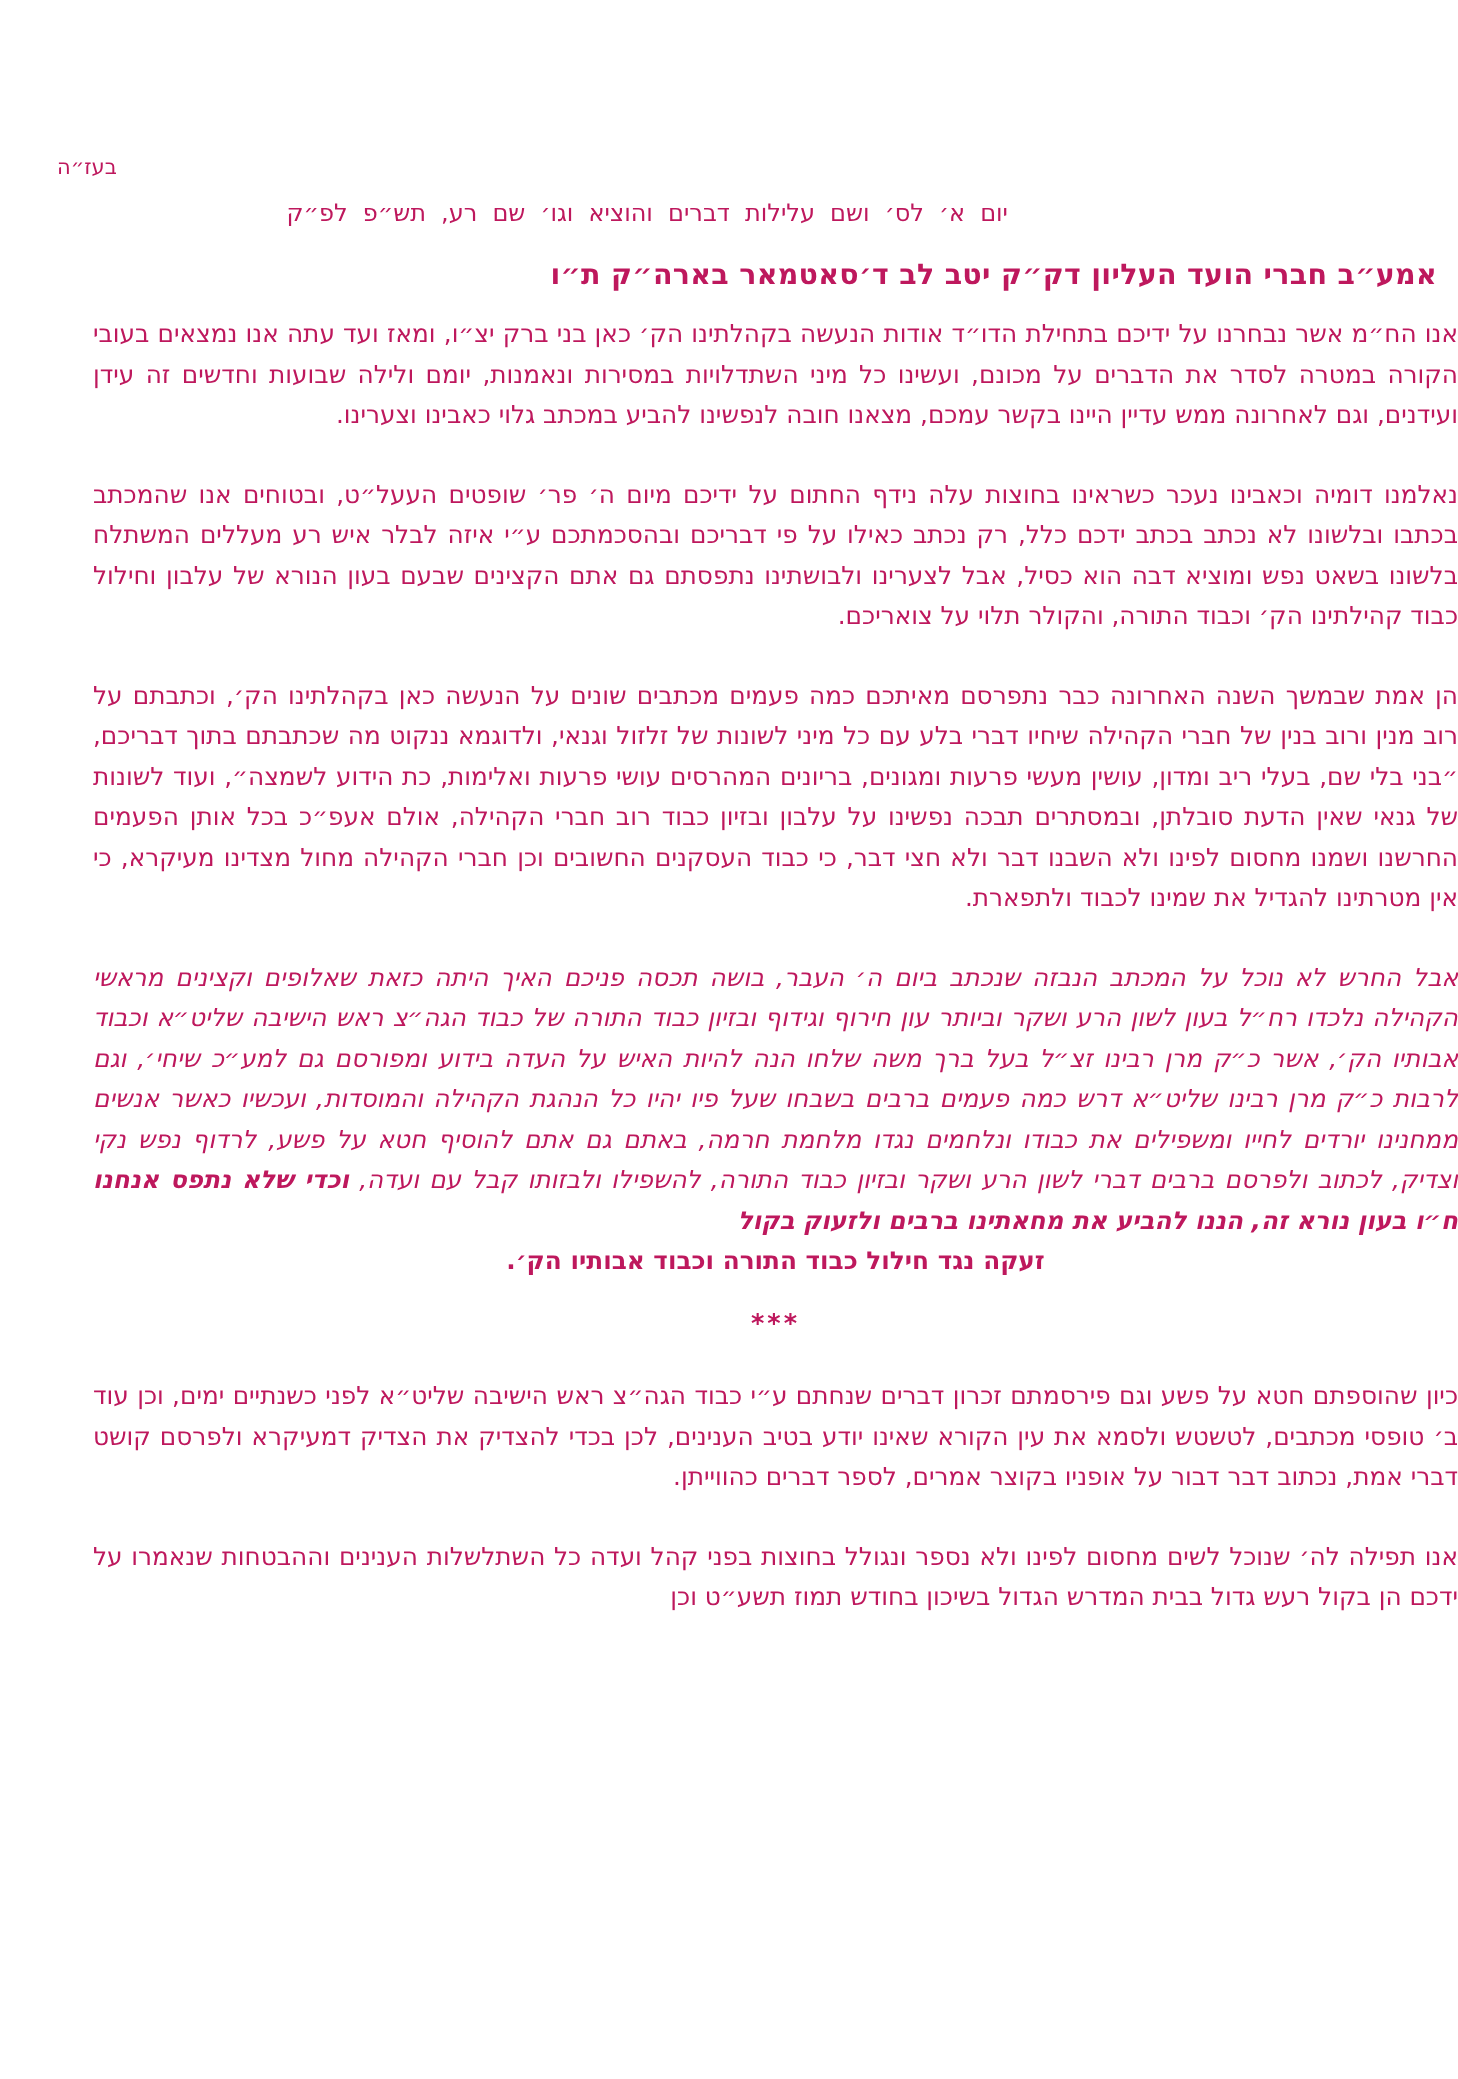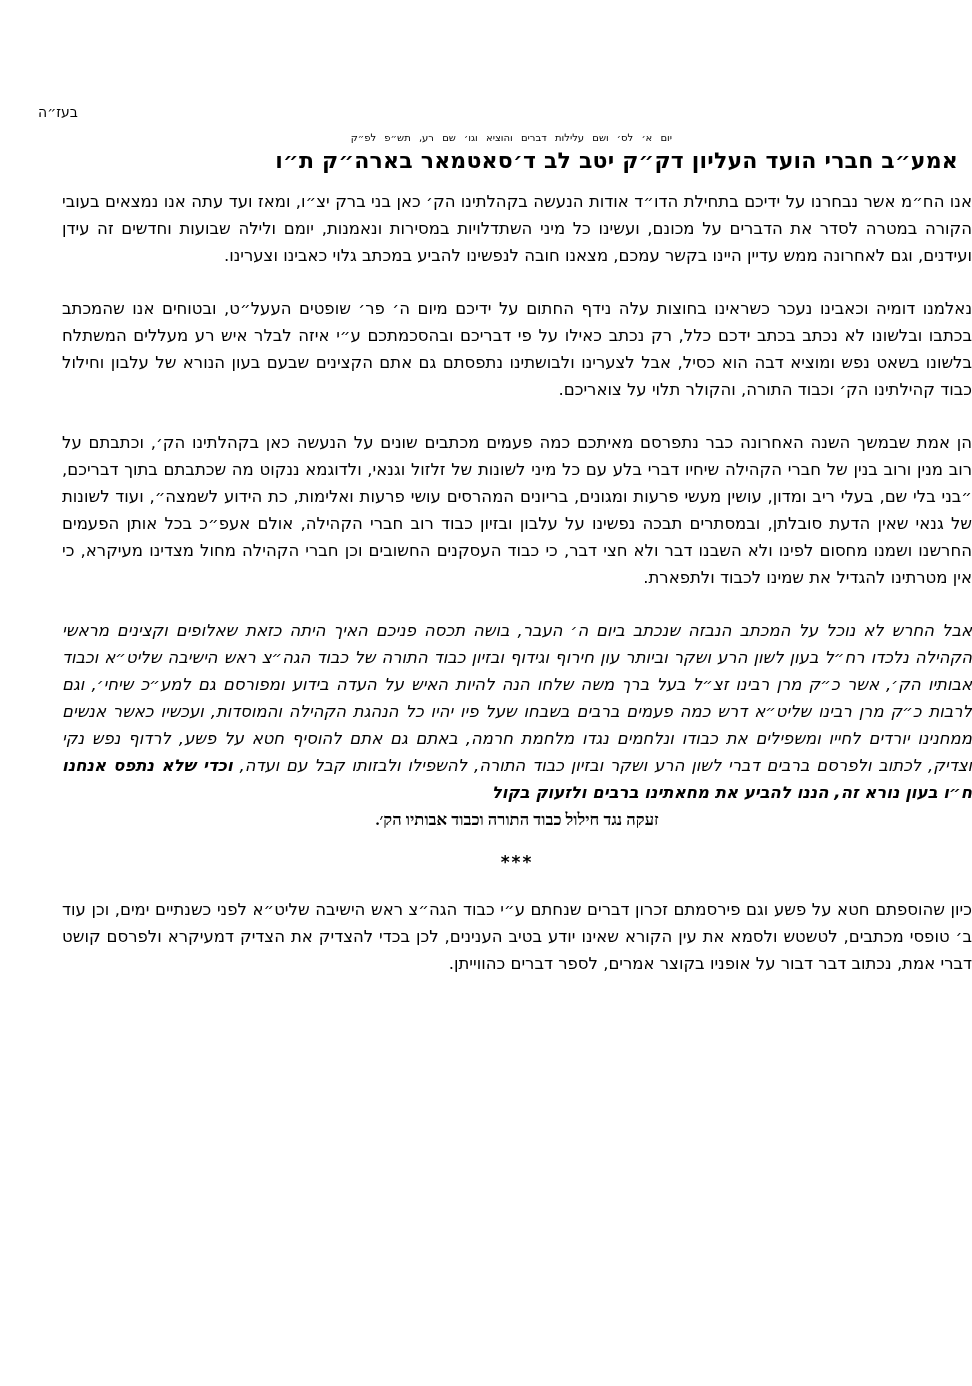--- a/index.html
+++ b/index.html
@@ -8,58 +8,57 @@
     width: 972px;
     height: 1386px;
     overflow: hidden;
     font-family: "DejaVu Sans", sans-serif;
   }
   .page {
     width: 972px;
     height: 1386px;
     background: #ffffff;
     direction: rtl;
-    color: #000000;
+    color: #be185d;
   }
   .besiyata {
     padding-top: 104px;
     padding-left: 38px;
     text-align: left;
     font-size: 14px;
   }
   .dateline {
     margin-top: 12px;
     text-align: right;
     padding-right: 300px;
-    font-size: 10px;
+    font-size: 16px;
     word-spacing: 5px;
     white-space: nowrap;
   }
   .title {
-    margin-top: 5px;
+    margin-top: 21px;
     text-align: right;
     padding-right: 14px;
-    font-size: 22px;
+    font-size: 19px;
     font-weight: 700;
     letter-spacing: 0.2px;
   }
   .body-text {
     margin-top: 15px;
     padding-left: 62px;
     font-size: 16.5px;
     line-height: 27px;
     text-align: justify;
   }
   .para { margin-bottom: 26px; }
   .para.no-gap { margin-bottom: 0; font-style: italic; }
   .bold-centered {
     text-align: center;
     font-weight: 700;
     margin-bottom: 0;
-    font-family: Liberation Serif, serif;
   }
   .separator {
     text-align: center;
     margin-top: 16px;
     margin-bottom: 20px;
     font-size: 17px;
     font-weight: 700;
     letter-spacing: 2px;
   }
   b { font-weight: 700; }
@@ -84,15 +83,16 @@
     <p class="para">הן אמת שבמשך השנה האחרונה כבר נתפרסם מאיתכם כמה פעמים מכתבים שונים על הנעשה כאן בקהלתינו הק׳, וכתבתם על רוב מנין ורוב בנין של חברי הקהילה שיחיו דברי בלע עם כל מיני לשונות של זלזול וגנאי, ולדוגמא ננקוט מה שכתבתם בתוך דבריכם, ״בני בלי שם, בעלי ריב ומדון, עושין מעשי פרעות ומגונים, בריונים המהרסים עושי פרעות ואלימות, כת הידוע לשמצה״, ועוד לשונות של גנאי שאין הדעת סובלתן, ובמסתרים תבכה נפשינו על עלבון ובזיון כבוד רוב חברי הקהילה, אולם אעפ״כ בכל אותן הפעמים החרשנו ושמנו מחסום לפינו ולא השבנו דבר ולא חצי דבר, כי כבוד העסקנים החשובים וכן חברי הקהילה מחול מצדינו מעיקרא, כי אין מטרתינו להגדיל את שמינו לכבוד ולתפארת.</p>
 
     <p class="para no-gap"><span>אבל החרש לא נוכל על המכתב הנבזה שנכתב ביום ה׳ העבר, בושה תכסה פניכם האיך היתה כזאת שאלופים וקצינים מראשי הקהילה נלכדו רח״ל בעון לשון הרע ושקר וביותר עון חירוף וגידוף ובזיון כבוד התורה של כבוד הגה״צ ראש הישיבה שליט״א וכבוד אבותיו הק׳, אשר כ״ק מרן רבינו זצ״ל בעל ברך משה שלחו הנה להיות האיש על העדה בידוע ומפורסם גם למע״כ שיחי׳, וגם לרבות כ״ק מרן רבינו שליט״א דרש כמה פעמים ברבים בשבחו שעל פיו יהיו כל הנהגת הקהילה והמוסדות, ועכשיו כאשר אנשים ממחנינו יורדים לחייו ומשפילים את כבודו ונלחמים נגדו מלחמת חרמה, באתם גם אתם להוסיף חטא על פשע, לרדוף נפש נקי וצדיק, לכתוב ולפרסם ברבים דברי לשון הרע ושקר ובזיון כבוד התורה, להשפילו ולבזותו קבל עם ועדה, </span><b>וכדי שלא נתפס אנחנו ח״ו בעון נורא זה, הננו להביע את מחאתינו ברבים ולזעוק בקול</b></p>
 
     <p class="para bold-centered">זעקה נגד חילול כבוד התורה וכבוד אבותיו הק׳.</p>
 
     <div class="separator">***</div>
 
     <p class="para">כיון שהוספתם חטא על פשע וגם פירסמתם זכרון דברים שנחתם ע״י כבוד הגה״צ ראש הישיבה שליט״א לפני כשנתיים ימים, וכן עוד ב׳ טופסי מכתבים, לטשטש ולסמא את עין הקורא שאינו יודע בטיב הענינים, לכן בכדי להצדיק את הצדיק דמעיקרא ולפרסם קושט דברי אמת, נכתוב דבר דבור על אופניו בקוצר אמרים, לספר דברים כהווייתן.</p>
 
+    <p class="para">אנו תפילה לה׳ שנוכל לשים מחסום לפינו ולא נספר ונגולל בחוצות בפני קהל ועדה כל השתלשלות הענינים וההבטחות שנאמרו על ידכם הן בקול רעש גדול בבית המדרש הגדול בשיכון בחודש תמוז תשע״ט וכן</p>
 
   </div>
 </div>
 
 </body></html>

